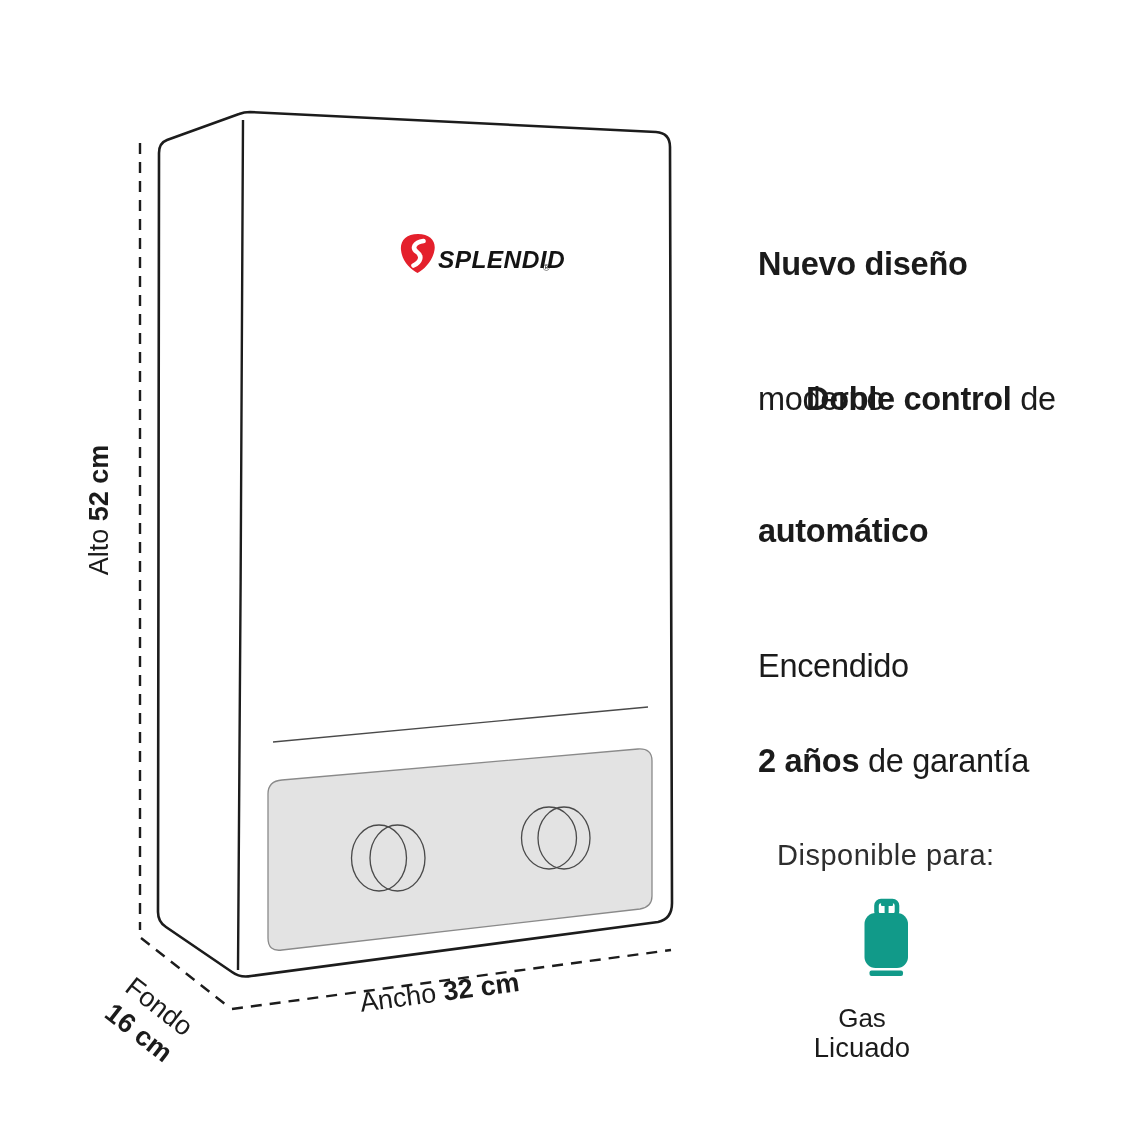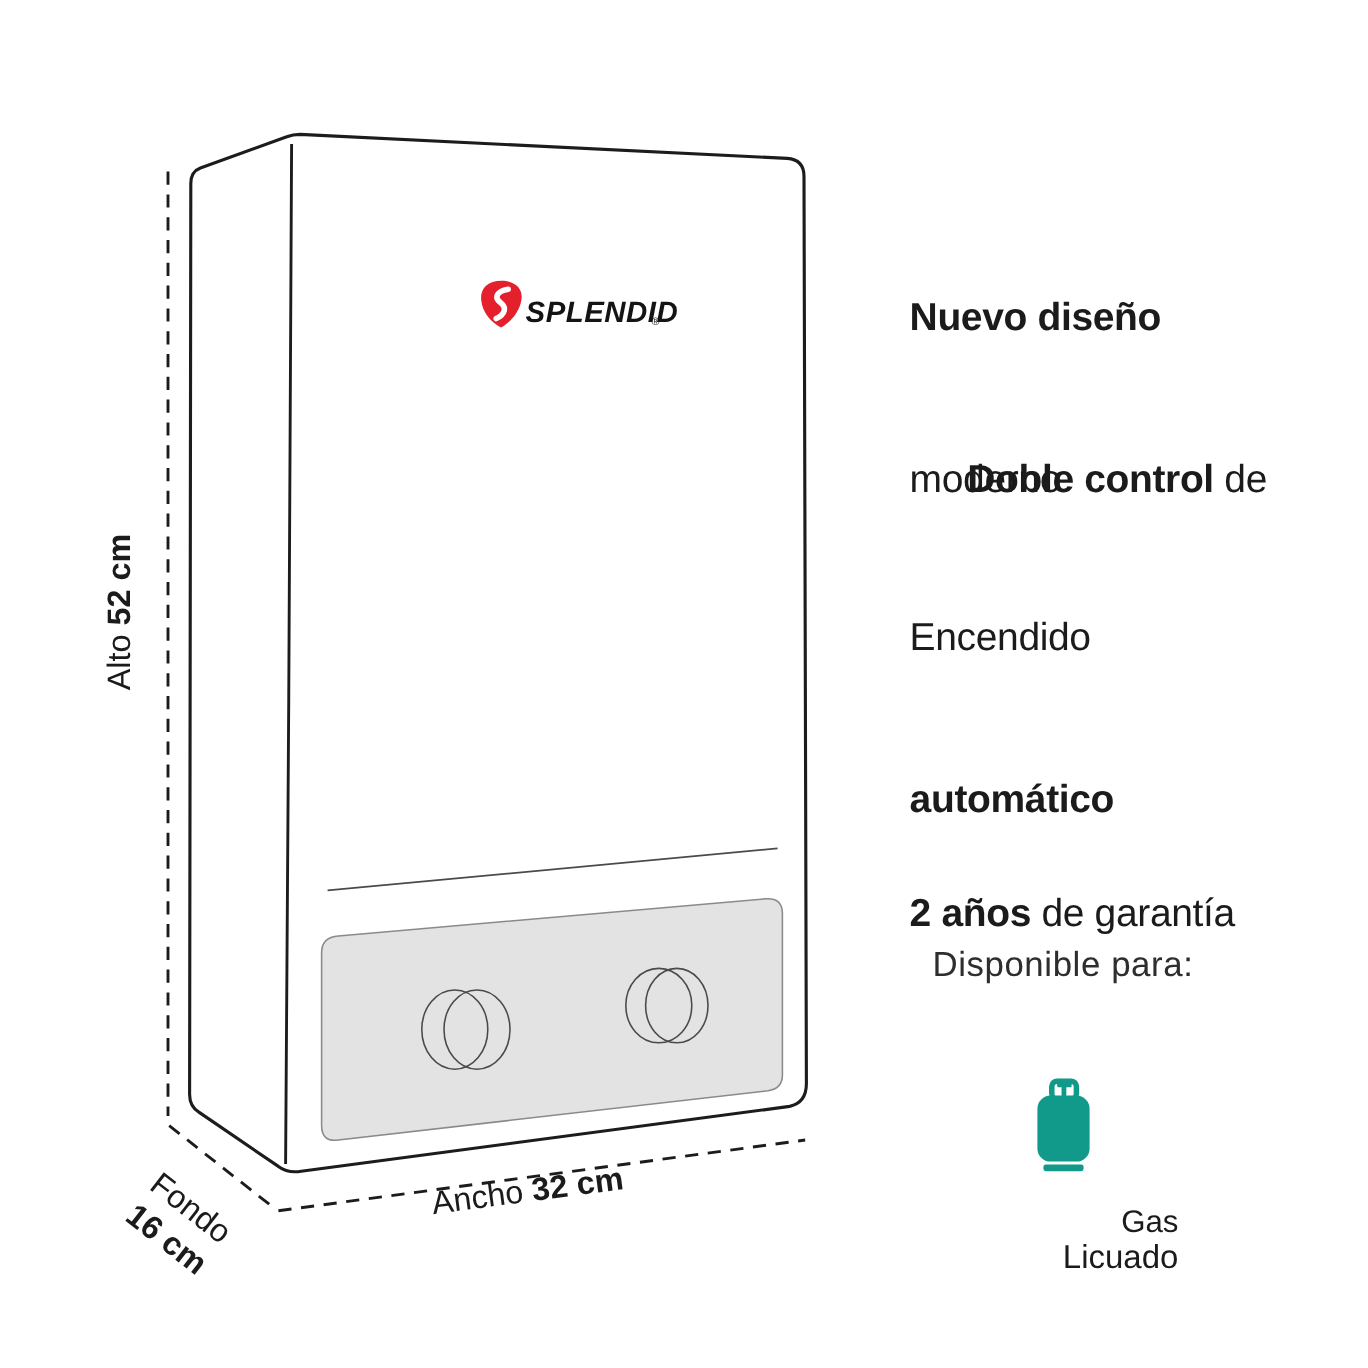--- a/index.html
+++ b/index.html
@@ -13,26 +13,26 @@
   
   .feature {
     position:absolute; left:758px; font-size:32.5px; line-height:45px;
     color:#1b1b1b; letter-spacing:-0.3px; white-space:pre-wrap;
   }
   .feature .b { font-weight:700; }
   .f1 { top:152px; } .f2 { top:287px;margin-left:48px; } .f3 { top:419px; }
   .f4 { top:552px; } .f5 { top:649px; }
 
   .availability-title {
-    position:absolute; left:777px; top:788px; font-size:29px;
+    position:absolute; left:777px; top:839px; font-size:29px;
     color:#2e2e2e; letter-spacing:0.5px; font-weight:400;
   }
   .gas-icon-wrap { position:absolute; left:856px; top:896px; width:60px; height:84px; }
   .fuel-label {
-    position:absolute; left:832px; top:1003px; width:150px; text-align:right;
+    position:absolute; left:787px; top:1003px; width:150px; text-align:center;
     font-size:26px; line-height:30px; color:#1b1b1b;
   }
   .fuel-label .b { font-weight:400; font-size:27.5px; }
 
   
   .dim { position:absolute; font-size:27px; color:#1b1b1b; white-space:nowrap; }
   .dim .b { font-weight:700; }
   .dim-alto {
     left:-1px; top:494px; width:202px; height:32px; text-align:center;
     transform:rotate(-90deg); transform-origin:center;
@@ -97,22 +97,22 @@
 <div class="feature f1">
   <div><span class="b">Nuevo diseño</span><span></span></div>
   <div><span class="b"></span><span>moderno</span></div>
 </div>
 
 <div class="feature f2">
   <div><span class="b">Doble control</span><span> de</span></div>
 </div>
 
 <div class="feature f3">
+  <div><span class="b">automático</span><span></span></div>
   <div><span>Encendido</span></div>
-  <div><span class="b">automático</span><span></span></div>
 </div>
 
 <div class="feature f4">
 </div>
 
 <div class="feature f5">
   <div><span class="b">2 años</span><span> de garantía</span></div>
 </div>
 
 <div class="availability-title">Disponible para:</div>

